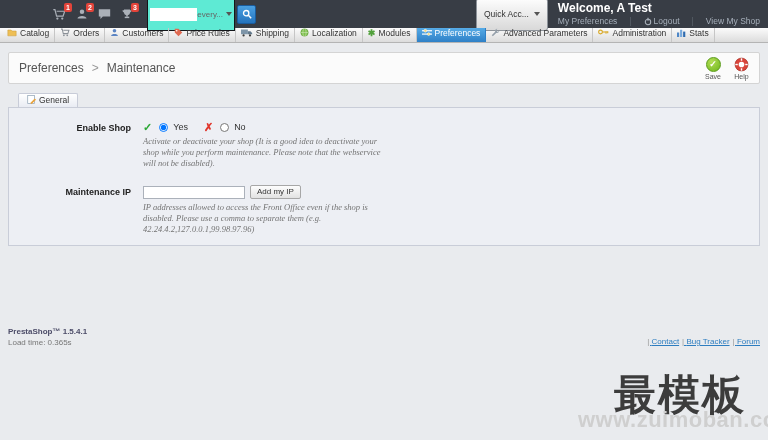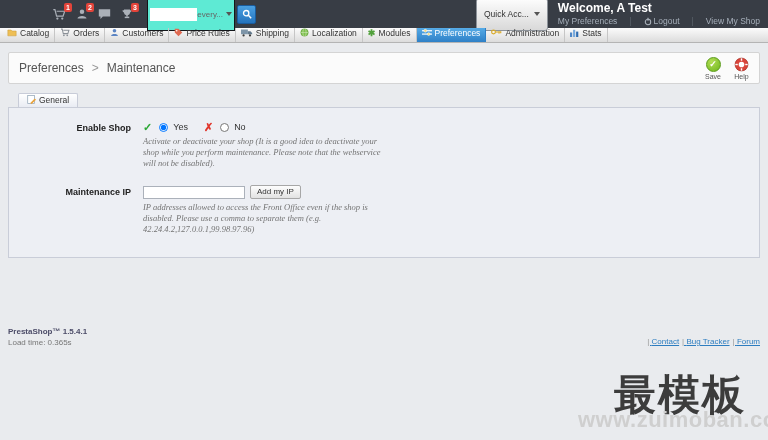--- a/index.html
+++ b/index.html
@@ -76,21 +76,21 @@
   
   .form-area { margin-top:5px; }
   .fieldset-tab {
     display:inline-flex; align-items:center; gap:3px;
     background:linear-gradient(#ffffff,#e9ecf3);
     border:1px solid #c8ccd8; border-bottom:none; border-radius:2px 2px 0 0;
     padding:1px 8px 2px; font-size:8.5px; color:#333;
     margin-left:10px; position:relative; top:1px; z-index:2; cursor:pointer;
   }
   .fieldset {
-    background:#edeff4; border:1px solid #c9cdd8; padding:13px 0 20px; position:relative; z-index:1;
+    background:#edeff4; border:1px solid #c9cdd8; padding:13px 0 8px; position:relative; z-index:1;
   }
   .frow { display:flex; margin-bottom:2px; }
   .flabel {
     width:134px; flex-shrink:0; text-align:right; padding-right:12px; padding-top:2px;
     font-size:9px; font-weight:bold; color:#222;
   }
   .fcontrol { font-size:9px; color:#333; }
   .radio-line { display:flex; align-items:center; gap:4px; height:12px; }
   .glyph-ok { color:#2ca836; font-weight:bold; font-size:11px; }
   .glyph-no { color:#e0352b; font-weight:bold; font-size:11px; margin-left:12px; }
@@ -250,20 +250,26 @@
     <span>Modules</span>
   </span>
   <span class="menu-tab active">
     <svg width="10" height="9" viewBox="0 0 12 10">
         <rect y="2.2" width="12" height="1.4" fill="#fff"></rect>
         <rect y="6.2" width="12" height="1.4" fill="#fff"></rect>
         <circle cx="4" cy="2.9" r="1.7" fill="#f3d87d" stroke="#fff" stroke-width="0.6"></circle>
         <circle cx="8" cy="6.9" r="1.7" fill="#f3d87d" stroke="#fff" stroke-width="0.6"></circle>
       </svg>
     <span>Preferences</span>
+  </span>
+  <span class="menu-tab">
+    <svg width="9" height="9" viewBox="0 0 12 12">
+        <path d="M8.5 1a3 3 0 0 0-3 4L1 9.5 2.5 11 7 6.5a3 3 0 0 0 4-3L9 5.2 6.8 3z" fill="#95a0ab"></path>
+      </svg>
+    <span>Advanced Parameters</span>
   </span>
   <span class="menu-tab">
     <svg width="11" height="8" viewBox="0 0 14 8">
         <circle cx="3.2" cy="4" r="2.4" fill="none" stroke="#d8a928" stroke-width="1.5"></circle>
         <rect x="5.6" y="3.3" width="7.4" height="1.4" fill="#d8a928"></rect>
         <rect x="9.6" y="3.3" width="1.2" height="3" fill="#d8a928"></rect>
         <rect x="11.8" y="3.3" width="1.2" height="2.4" fill="#d8a928"></rect>
       </svg>
     <span>Administration</span>
   </span>

